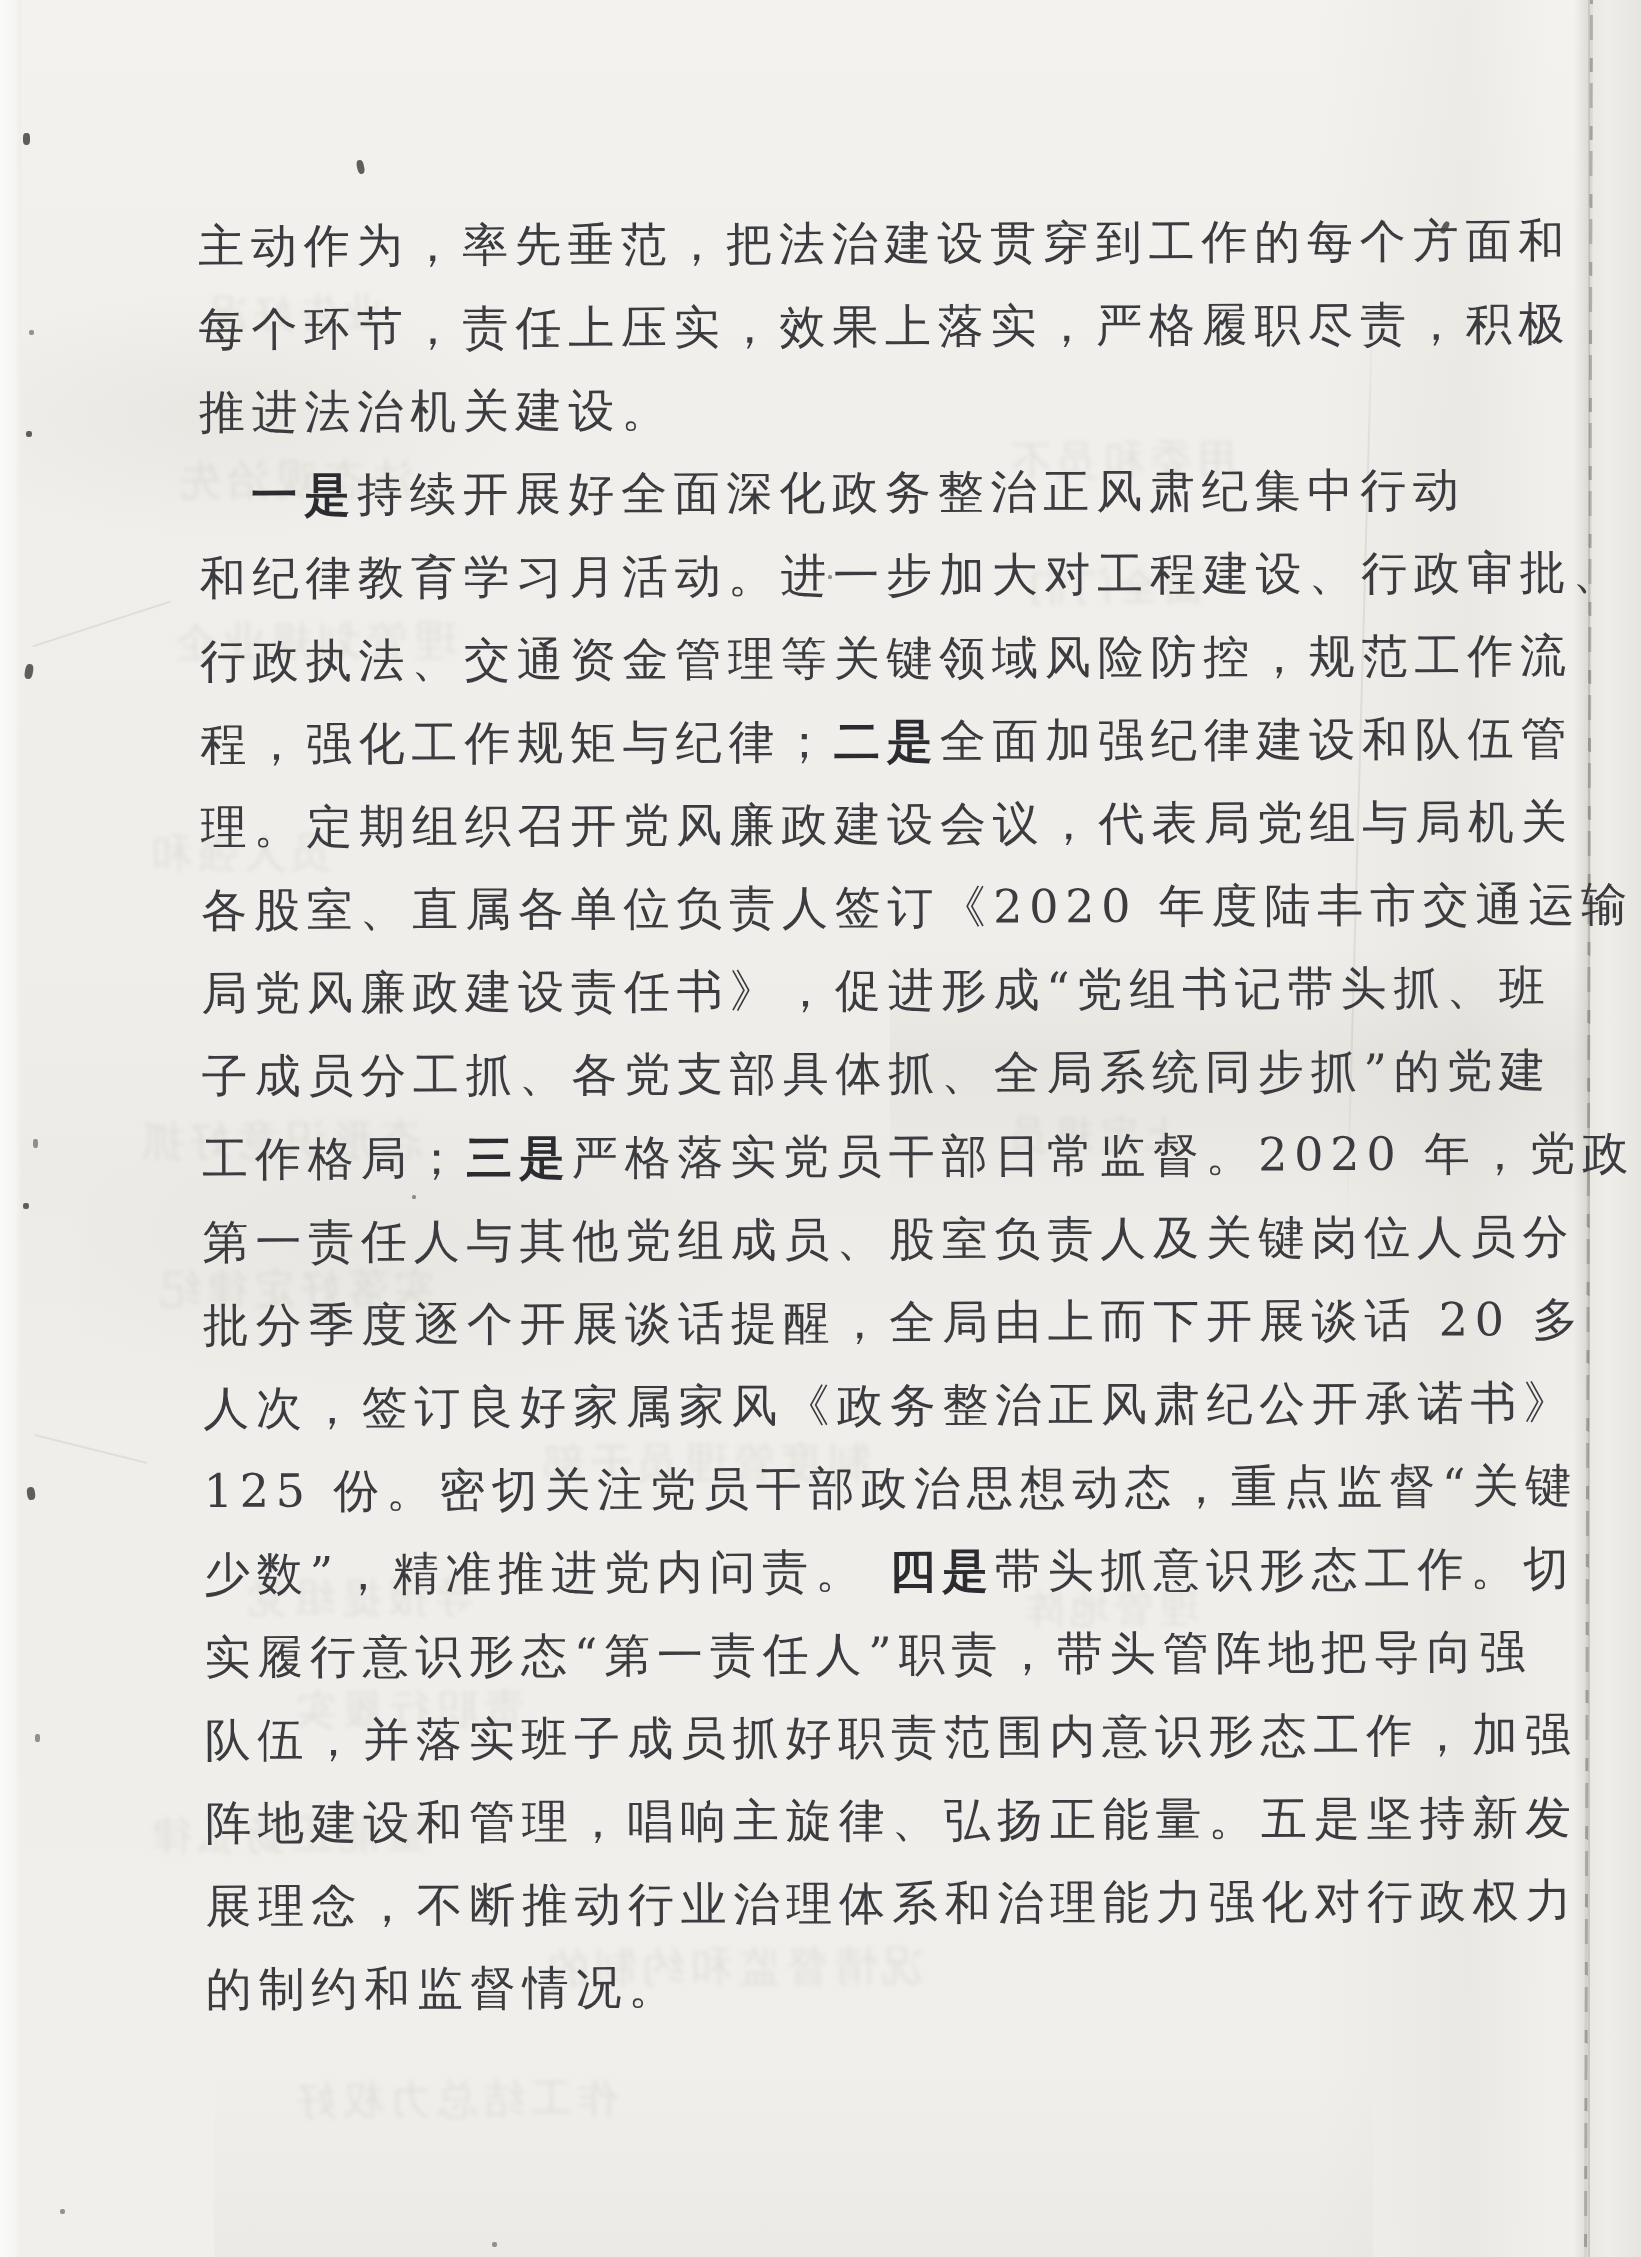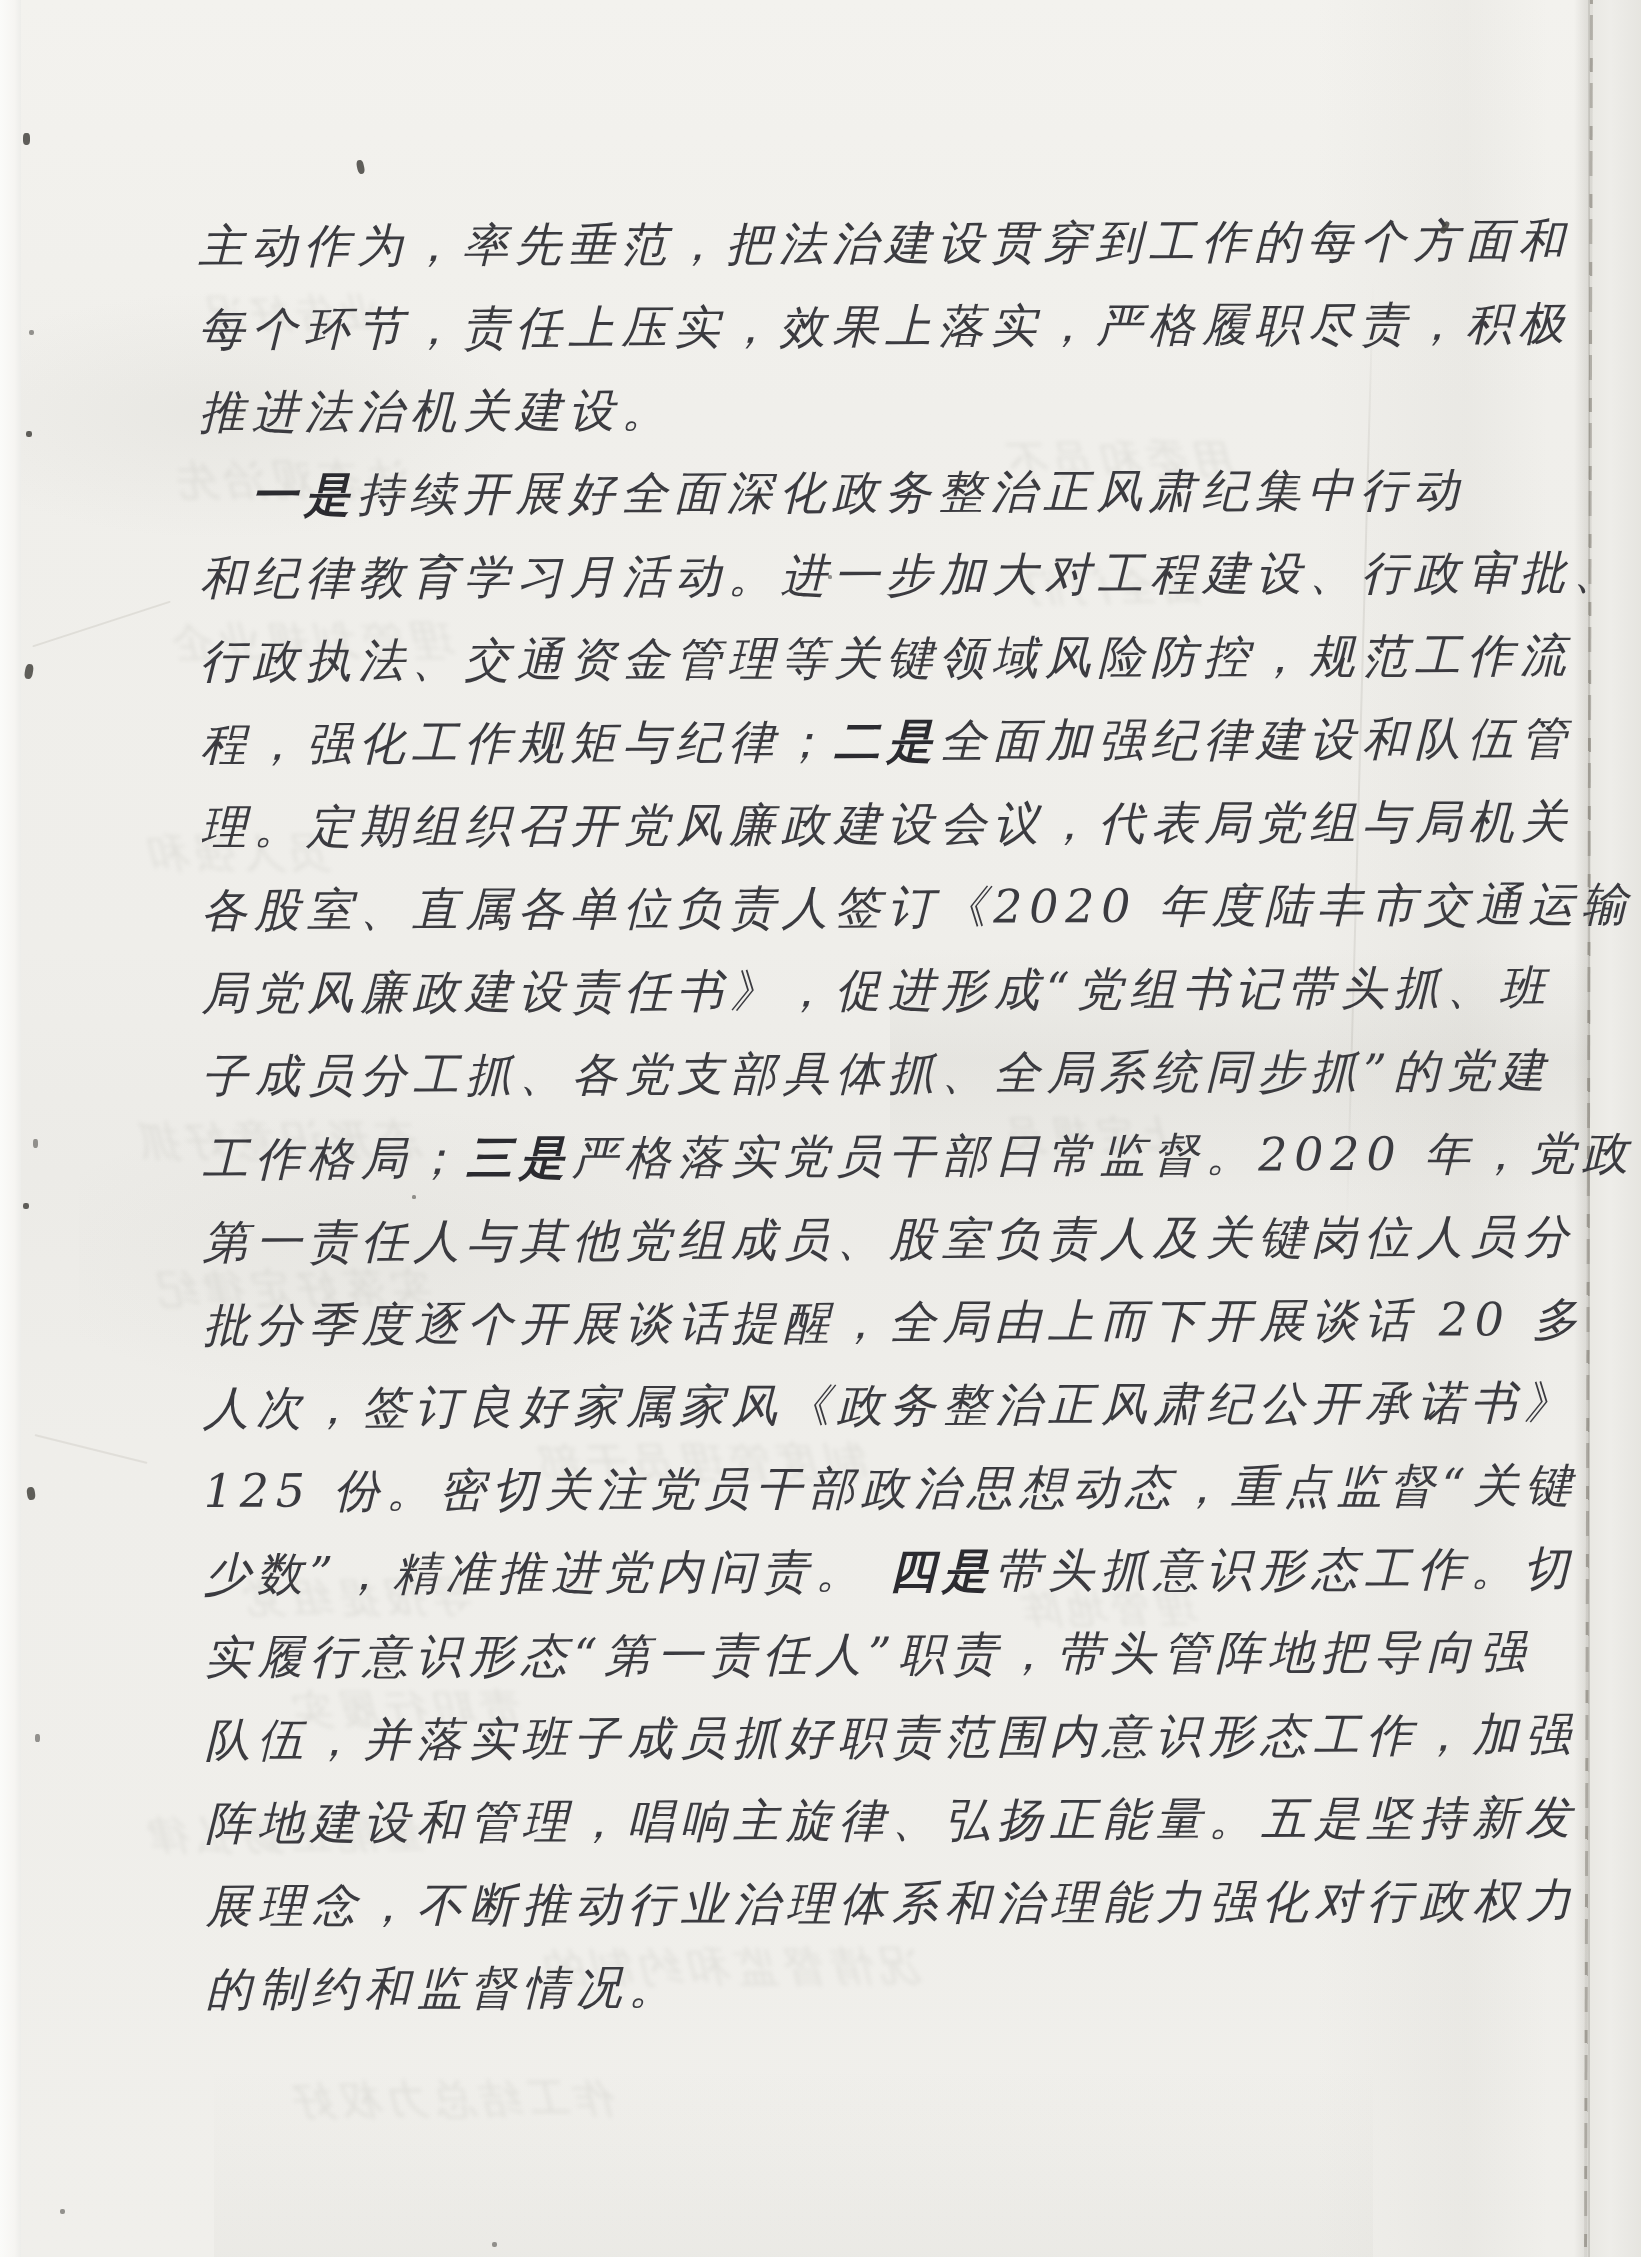--- a/index.html
+++ b/index.html
@@ -1,21 +1,21 @@
 <!DOCTYPE html>
 <html><head>
 <meta charset="utf-8">
 <style>
   html,body{margin:0;padding:0;}
   body{
     width:1641px;height:2257px;position:relative;overflow:hidden;
     background:#dddcd7;
     font-family:"DejaVu Serif","Liberation Serif",serif;
   }
-  .scan{position:absolute;inset:0;font-style:italic;}
+  .scan{position:absolute;inset:0;}
   
   .scanner-strip{
     position:absolute;left:0;top:0;width:21px;height:2257px;
     background:linear-gradient(90deg,#fbfbf9 0%,#f6f5f2 70%,#ededea 100%);
   }
   
   .paper{
     position:absolute;left:21px;top:0;width:1567px;height:2257px;
     background:
       linear-gradient(180deg,#f3f2ee 0%,#f0efeb 18%,#efeeea 42%,#ecebe7 52%,#efeeea 64%,#f0efeb 100%);

